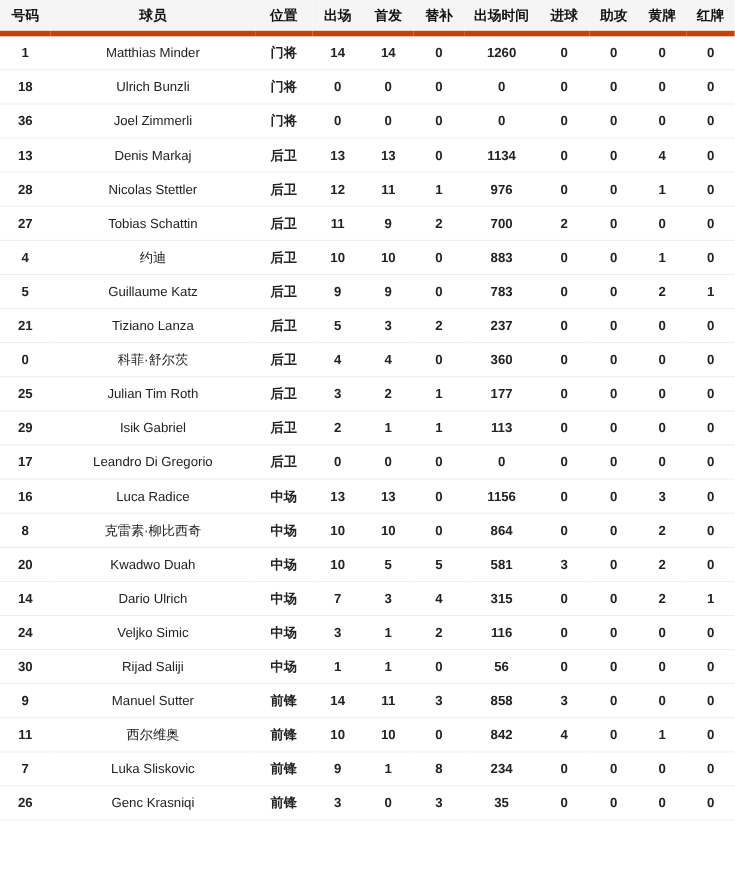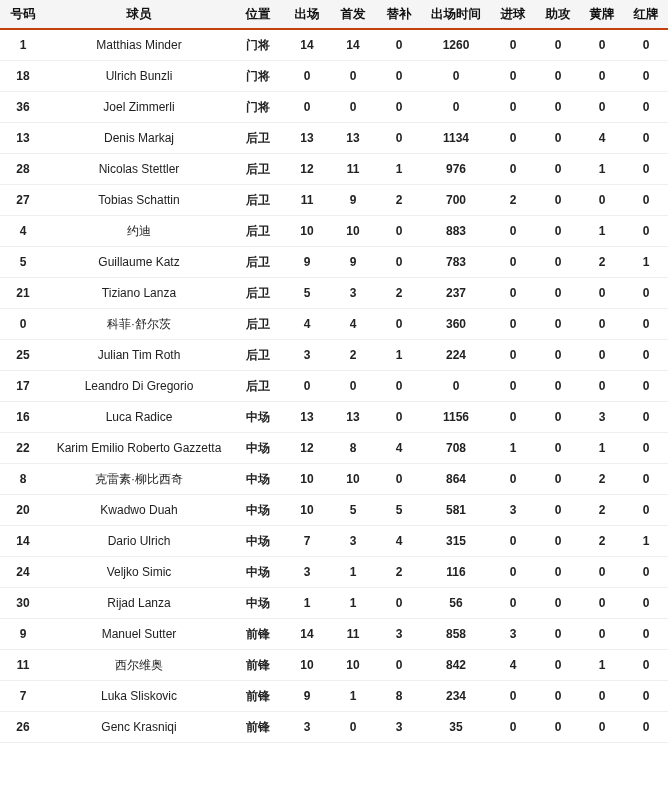--- a/index.html
+++ b/index.html
@@ -19,21 +19,21 @@
     border-collapse: collapse;
     table-layout: fixed;
     font-size: 12px;
   }
   table.stats thead th {
     background: #f5f5f5;
     font-weight: bold;
     font-size: 12.5px;
     color: #111;
     height: 28px;
-    border-bottom: 2px solid #c2410c;
+    border-bottom: 5px solid #c2410c;
     text-align: center;
     padding: 0;
   }
   table.stats tbody td {
     height: 30px;
     border-bottom: 1px solid #eceff1;
     text-align: center;
     padding: 0;
     font-size: 12px;
     color: #222;
@@ -226,21 +226,34 @@
         <td class="col-stat">0</td>
         <td class="col-stat">0</td>
       </tr>
       <tr>
         <td class="col-num">25</td>
         <td class="col-player">Julian Tim Roth</td>
         <td class="col-pos">后卫</td>
         <td class="col-stat">3</td>
         <td class="col-stat">2</td>
         <td class="col-stat">1</td>
-        <td class="col-stat">224</td>
+        <td class="col-stat">177</td>
+        <td class="col-stat">0</td>
+        <td class="col-stat">0</td>
+        <td class="col-stat">0</td>
+        <td class="col-stat">0</td>
+      </tr>
+      <tr>
+        <td class="col-num">29</td>
+        <td class="col-player">Isik Gabriel</td>
+        <td class="col-pos">后卫</td>
+        <td class="col-stat">2</td>
+        <td class="col-stat">1</td>
+        <td class="col-stat">1</td>
+        <td class="col-stat">113</td>
         <td class="col-stat">0</td>
         <td class="col-stat">0</td>
         <td class="col-stat">0</td>
         <td class="col-stat">0</td>
       </tr>
       <tr>
         <td class="col-num">17</td>
         <td class="col-player">Leandro Di Gregorio</td>
         <td class="col-pos">后卫</td>
         <td class="col-stat">0</td>
@@ -256,33 +269,20 @@
         <td class="col-num">16</td>
         <td class="col-player">Luca Radice</td>
         <td class="col-pos">中场</td>
         <td class="col-stat">13</td>
         <td class="col-stat">13</td>
         <td class="col-stat">0</td>
         <td class="col-stat">1156</td>
         <td class="col-stat">0</td>
         <td class="col-stat">0</td>
         <td class="col-stat">3</td>
-        <td class="col-stat">0</td>
-      </tr>
-      <tr>
-        <td class="col-num">22</td>
-        <td class="col-player">Karim Emilio Roberto Gazzetta</td>
-        <td class="col-pos">中场</td>
-        <td class="col-stat">12</td>
-        <td class="col-stat">8</td>
-        <td class="col-stat">4</td>
-        <td class="col-stat">708</td>
-        <td class="col-stat">1</td>
-        <td class="col-stat">0</td>
-        <td class="col-stat">1</td>
         <td class="col-stat">0</td>
       </tr>
       <tr>
         <td class="col-num">8</td>
         <td class="col-player">克雷素·柳比西奇</td>
         <td class="col-pos">中场</td>
         <td class="col-stat">10</td>
         <td class="col-stat">10</td>
         <td class="col-stat">0</td>
         <td class="col-stat">864</td>
@@ -325,21 +325,21 @@
         <td class="col-stat">1</td>
         <td class="col-stat">2</td>
         <td class="col-stat">116</td>
         <td class="col-stat">0</td>
         <td class="col-stat">0</td>
         <td class="col-stat">0</td>
         <td class="col-stat">0</td>
       </tr>
       <tr>
         <td class="col-num">30</td>
-        <td class="col-player">Rijad Lanza</td>
+        <td class="col-player">Rijad Saliji</td>
         <td class="col-pos">中场</td>
         <td class="col-stat">1</td>
         <td class="col-stat">1</td>
         <td class="col-stat">0</td>
         <td class="col-stat">56</td>
         <td class="col-stat">0</td>
         <td class="col-stat">0</td>
         <td class="col-stat">0</td>
         <td class="col-stat">0</td>
       </tr>

